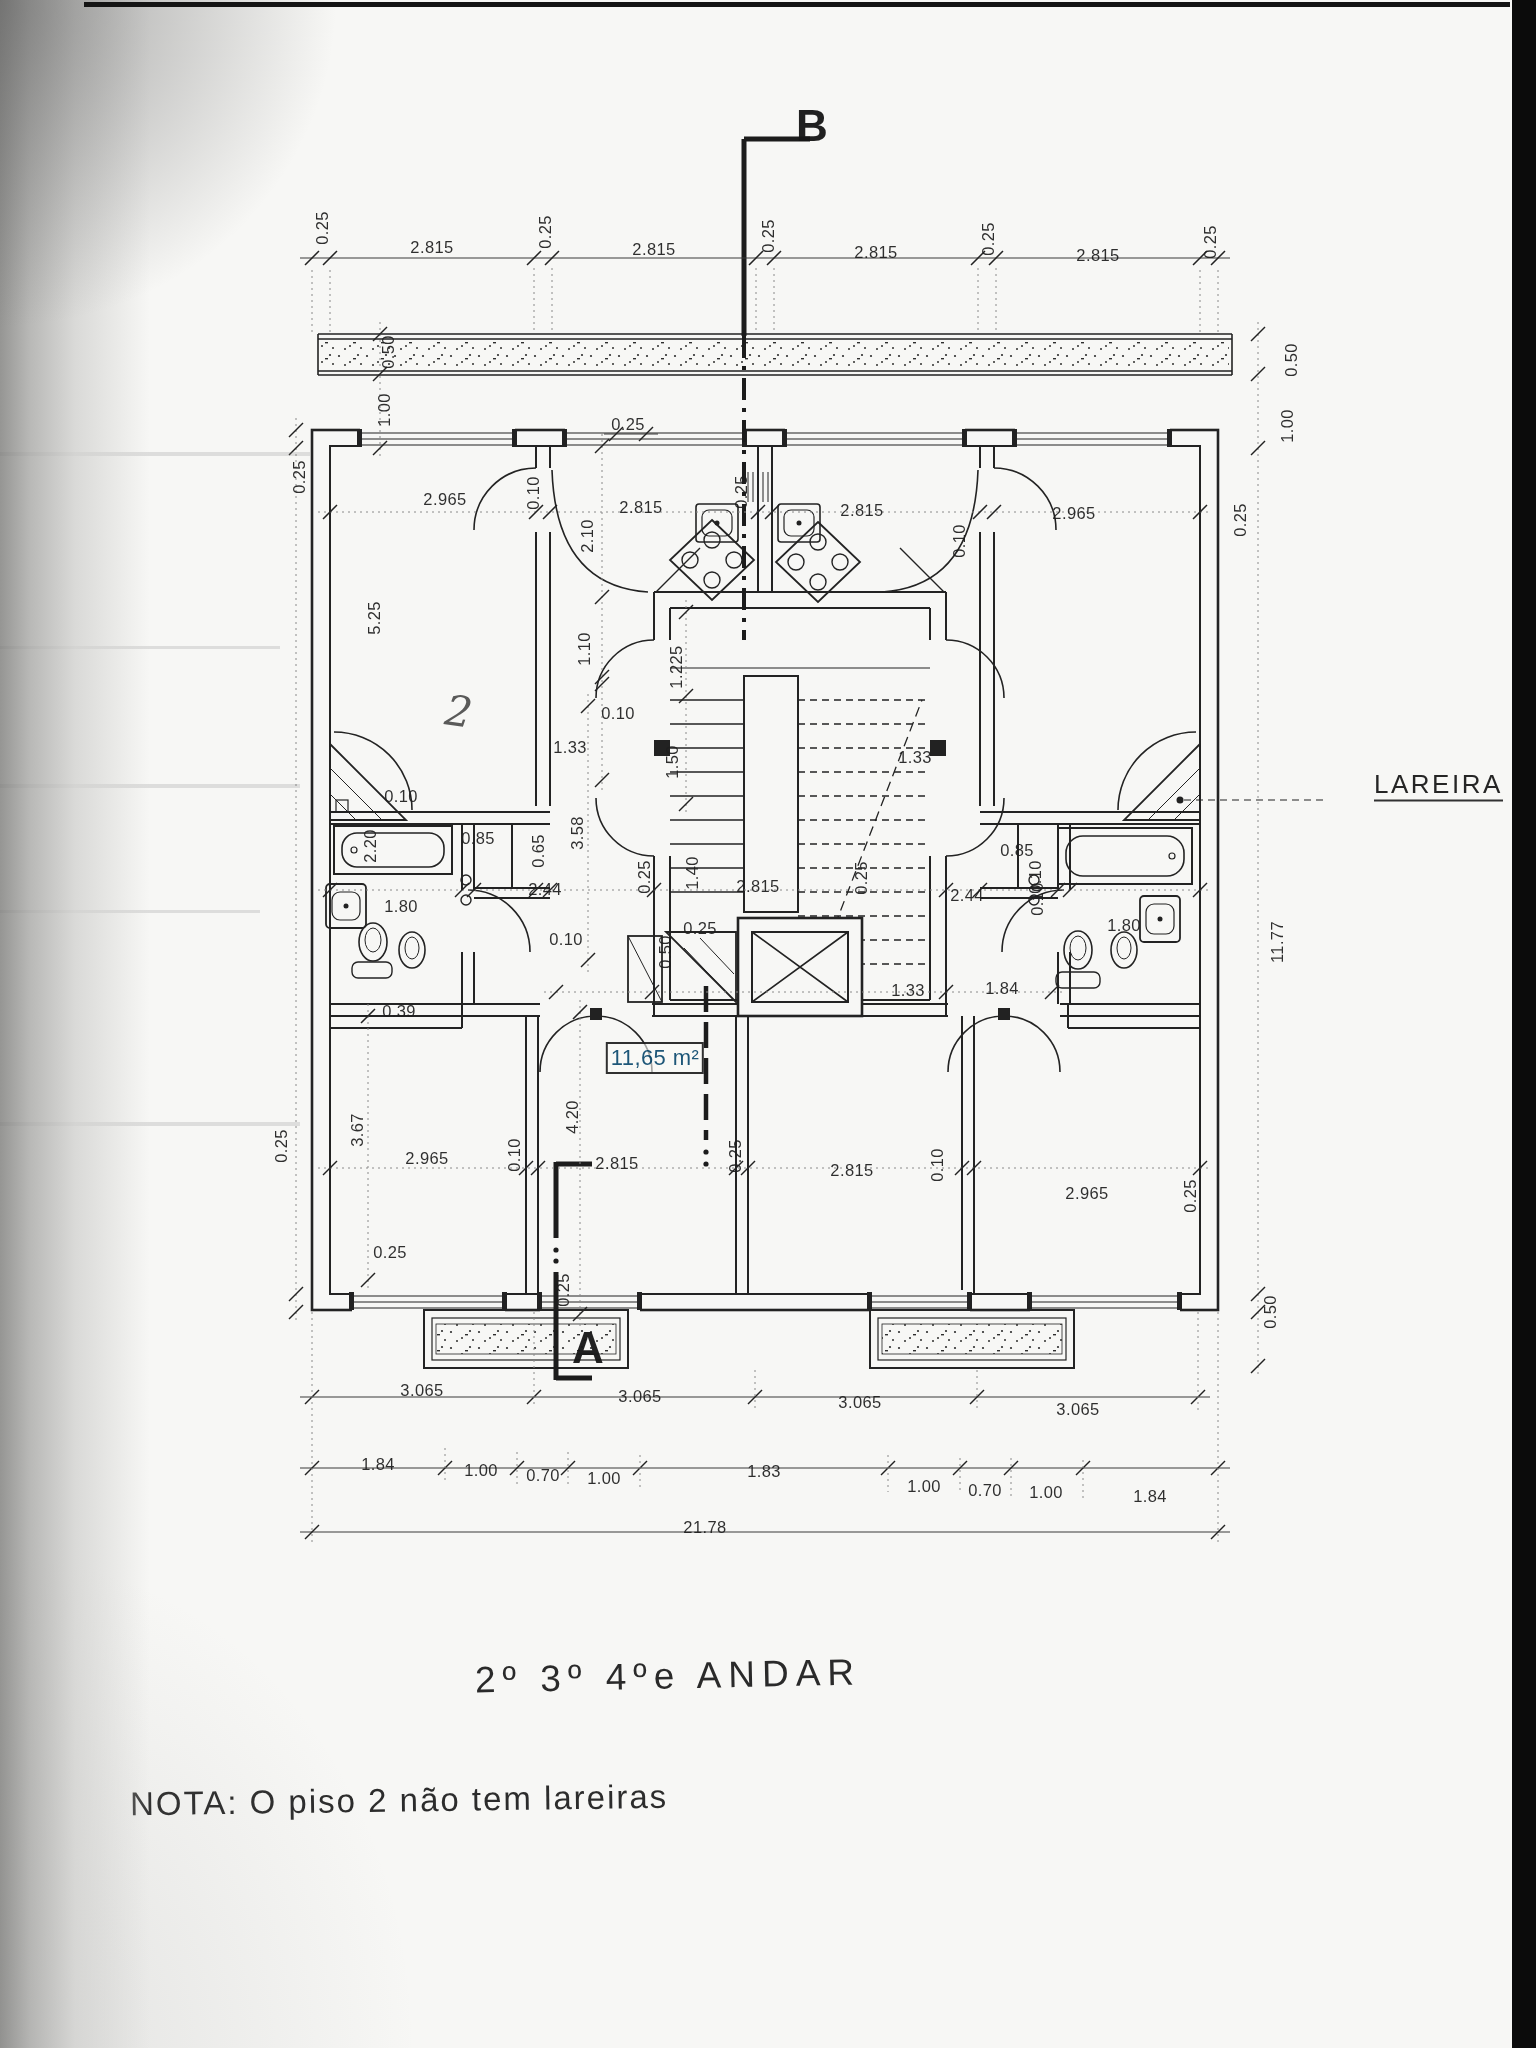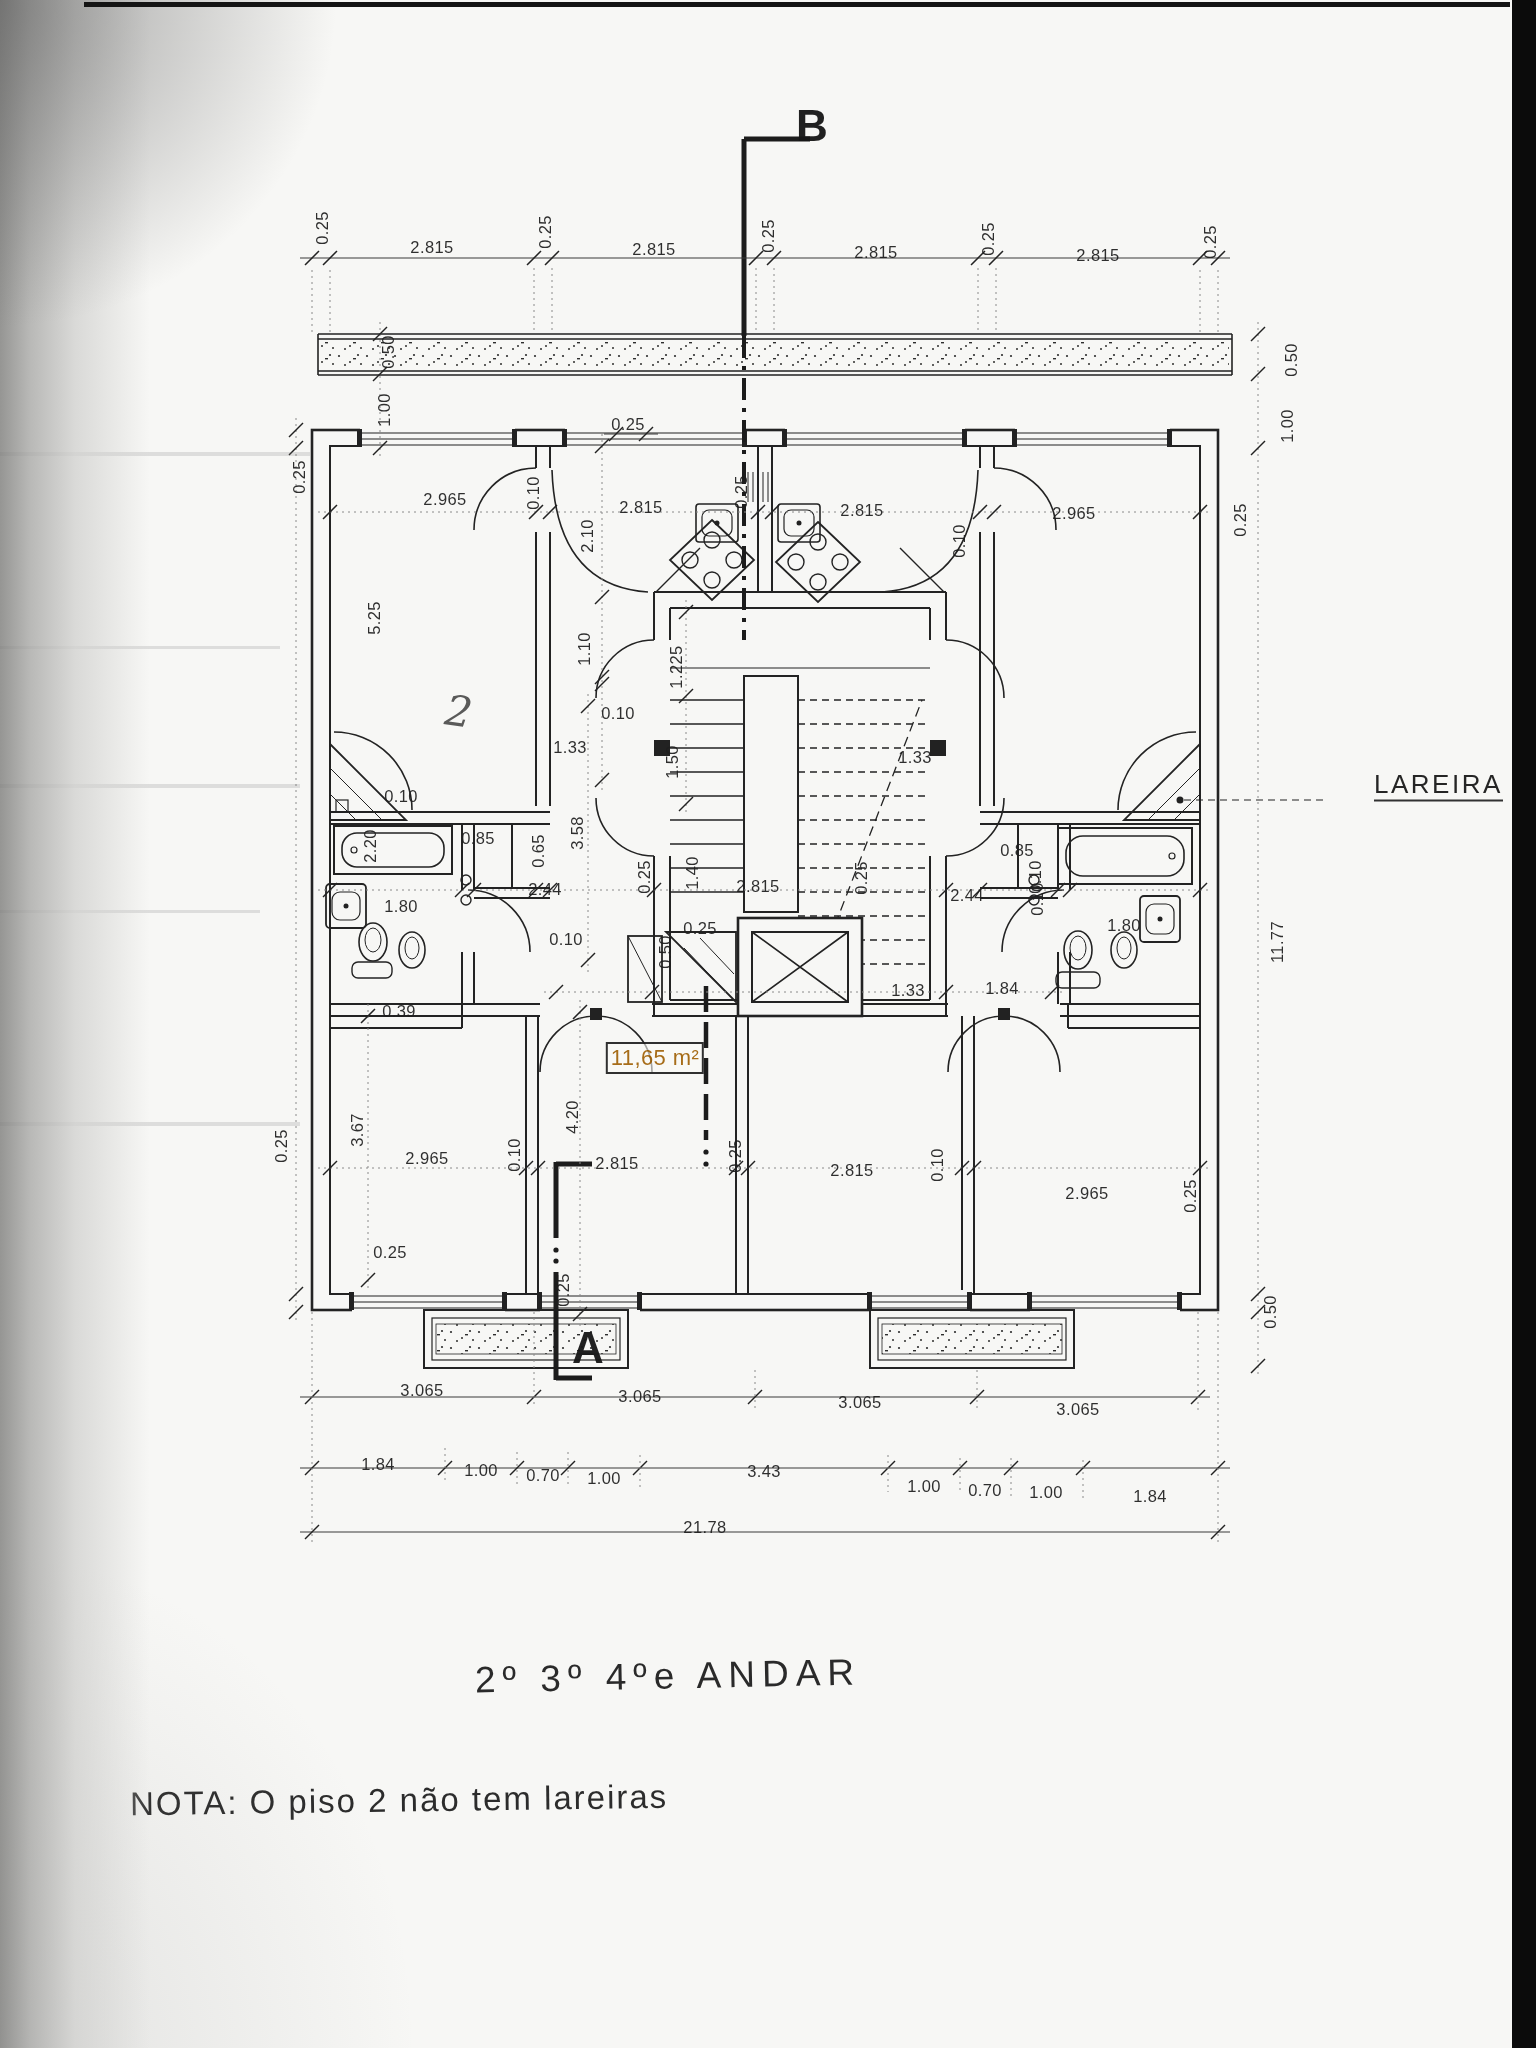--- a/index.html
+++ b/index.html
@@ -19,21 +19,21 @@
     background:radial-gradient(ellipse at 0% 100%,rgba(130,130,130,.18),rgba(130,130,130,0) 70%);}
   
   .lbl{position:absolute;transform:translate(-50%,-50%);font-size:16.5px;line-height:1;color:#1e1e1e;
        letter-spacing:.4px;white-space:nowrap;opacity:.92;z-index:20;}
   .rot{transform:translate(-50%,-50%) rotate(-90deg);}
   .sec{font-size:44px;font-weight:bold;color:#161616;opacity:.95;}
   .title{font-size:37px;letter-spacing:7px;color:#191919;transform:translate(-50%,-50%) rotate(-1.2deg);}
   .note{font-size:33px;letter-spacing:2px;color:#1b1b1b;transform:translate(0,-50%) rotate(-0.8deg);}
   .lareira{font-size:26px;letter-spacing:2.5px;color:#141414;border-bottom:2.5px solid #222;
            padding-bottom:3px;transform:translate(0,-50%);}
-  .area{font-size:22px;color:#a16207;border:2.5px solid #202020;padding:3px 3px;background:rgba(250,250,248,.65);}
+  .area{font-size:22px;color:#0c4a6e;border:2.5px solid #202020;padding:3px 3px;background:rgba(250,250,248,.65);}
   .mark2{font-size:42px;font-style:italic;color:#333;font-family:"DejaVu Serif",serif;
          transform:translate(-50%,-50%) rotate(8deg);opacity:.8;}
   
   .dl{stroke:#3a3a3a;stroke-width:1.1;}
   .dd{stroke:#8a8a8a;stroke-width:1;stroke-dasharray:2 4;}
   .tk{stroke:#222;stroke-width:1.5;}
 </style>
 </head>
 <body>
 
@@ -450,21 +450,21 @@
   <span class="lbl rot" style="left:563px;top:1290px">0.25</span>
 
   <span class="lbl" style="left:422px;top:1390px">3.065</span>
   <span class="lbl" style="left:640px;top:1396px">3.065</span>
   <span class="lbl" style="left:860px;top:1402px">3.065</span>
   <span class="lbl" style="left:1078px;top:1409px">3.065</span>
   <span class="lbl" style="left:378px;top:1464px">1.84</span>
   <span class="lbl" style="left:481px;top:1470px">1.00</span>
   <span class="lbl" style="left:543px;top:1475px">0.70</span>
   <span class="lbl" style="left:604px;top:1478px">1.00</span>
-  <span class="lbl" style="left:764px;top:1471px">3.43</span>
+  <span class="lbl" style="left:764px;top:1471px">1.83</span>
   <span class="lbl" style="left:924px;top:1486px">1.00</span>
   <span class="lbl" style="left:985px;top:1490px">0.70</span>
   <span class="lbl" style="left:1046px;top:1492px">1.00</span>
   <span class="lbl" style="left:1150px;top:1496px">1.84</span>
   <span class="lbl" style="left:705px;top:1527px">21.78</span>
 
   <span class="lbl sec" style="left:812px;top:126px">B</span>
   <span class="lbl sec" style="left:588px;top:1348px">A</span>
   <span class="lbl lareira" style="left:1374px;top:786px">LAREIRA</span>
   <span class="lbl area" style="left:655px;top:1058px">11,65 m²</span>

